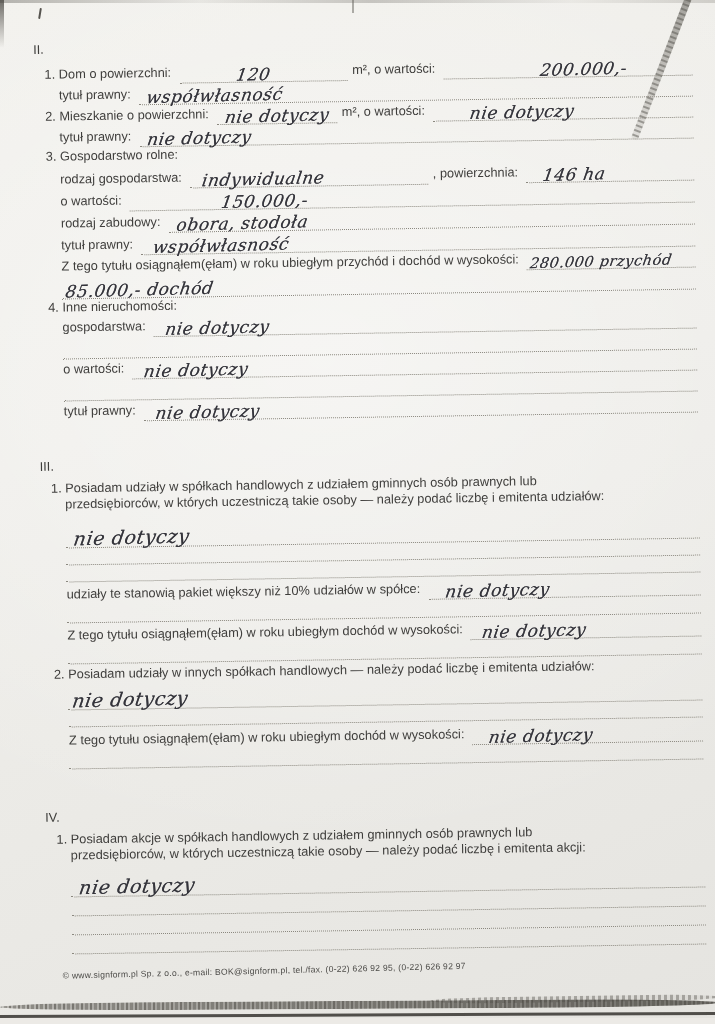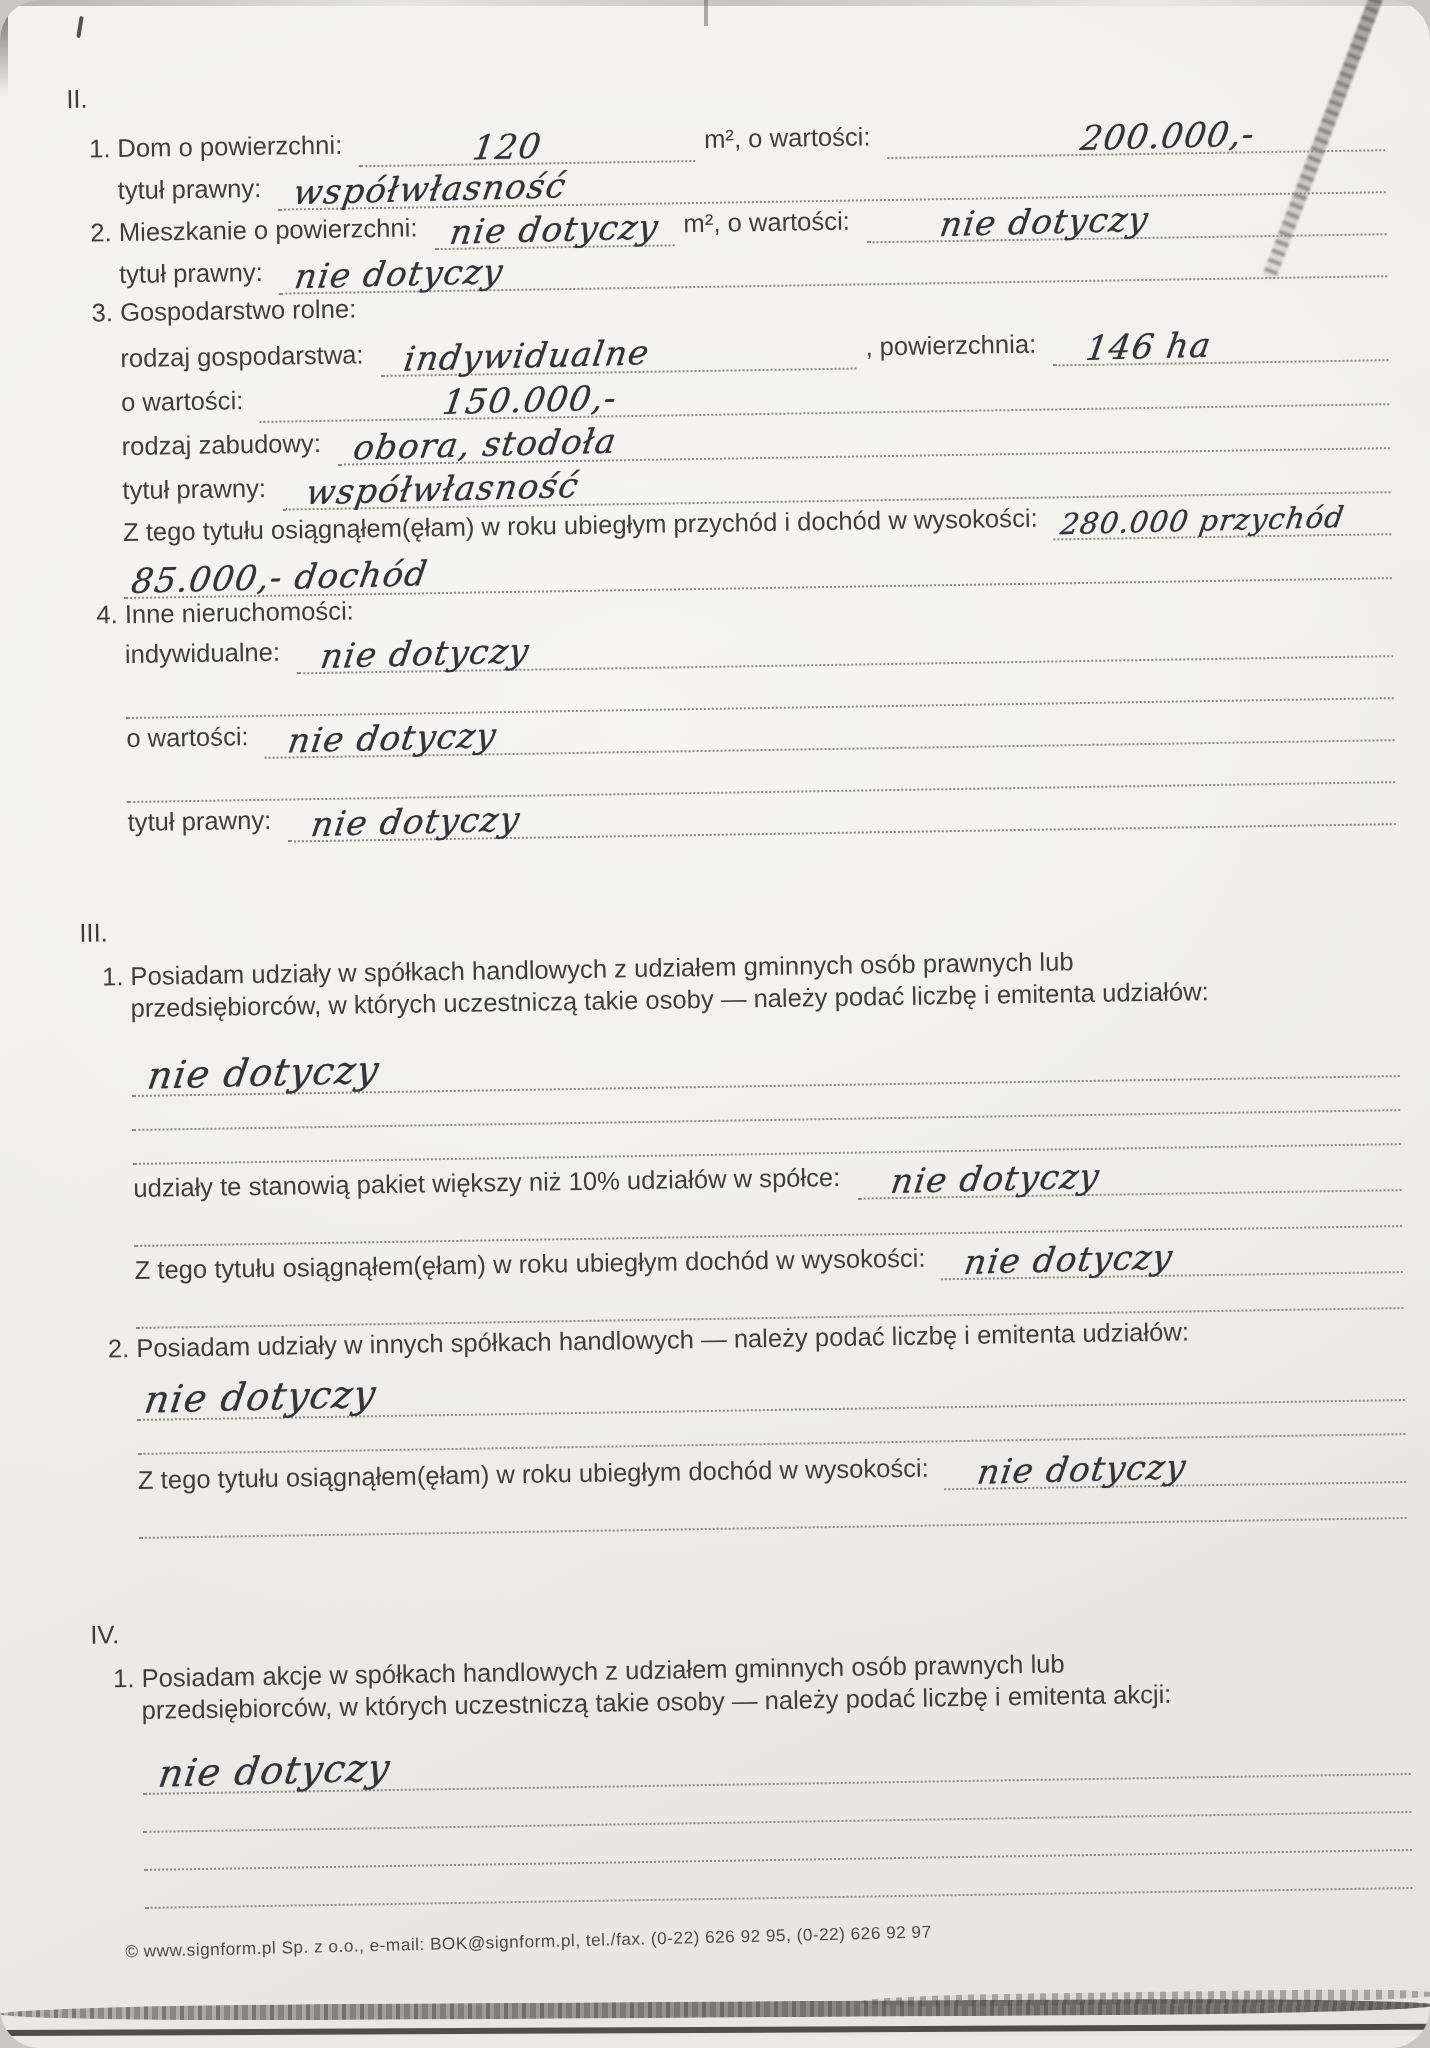--- a/index.html
+++ b/index.html
@@ -6,21 +6,20 @@
   body{
     width:715px;height:1024px;overflow:hidden;
     background:#c9c7c2;
     font-family:"Liberation Sans",sans-serif;
   }
   .scan{
     position:relative;width:715px;height:1024px;overflow:hidden;
     background:
       radial-gradient(ellipse 900px 700px at 45% 35%, rgba(255,255,255,.45), rgba(255,255,255,0) 70%),
       linear-gradient(155deg,#f2f1ed 0%,#efeeea 35%,#eae9e5 70%,#e5e4e0 100%);
-    border-radius: 20px;
   }
   
   .edge-top{position:absolute;top:0;left:0;right:0;height:3px;
     background:linear-gradient(to right,rgba(105,103,97,.45),rgba(165,162,154,.15) 28%,rgba(115,112,106,.35) 52%,rgba(175,172,164,.12) 80%,rgba(130,127,120,.3));}
   .edge-left-sliver{position:absolute;top:0;left:0;width:4px;height:48px;
     background:linear-gradient(to bottom,rgba(75,73,68,.8),rgba(95,93,88,.35) 60%,rgba(110,108,102,0));}
   .pen-speck{position:absolute;left:39px;top:8px;width:2px;height:11px;background:#55534e;transform:rotate(9deg);border-radius:1px;}
   .crease-top{position:absolute;left:352px;top:0;width:2px;height:13px;background:rgba(100,98,92,.5);}
   .corner-streak{position:absolute;top:-10px;right:20px;width:7px;height:160px;
     transform:rotate(21deg);transform-origin:top center;
@@ -173,21 +172,21 @@
 
     <div class="row ind h22">
       <span class="fill">
         <span class="hw x2">85.000,- dochód</span>
       </span>
     </div>
 
     <div class="txtline" style="height:18px">4. Inne nieruchomości:</div>
 
     <div class="row ind h21">
-      <span class="lbl">indywidualne:</span>
+      <span class="lbl">gospodarstwa:</span>
       <span class="fill">
         <span class="hw x10">nie dotyczy</span>
       </span>
     </div>
     <div class="row ind h21">
         <span class="fill"></span>
       </div>
 
     <div class="row ind h21">
       <span class="lbl">o wartości:</span>

